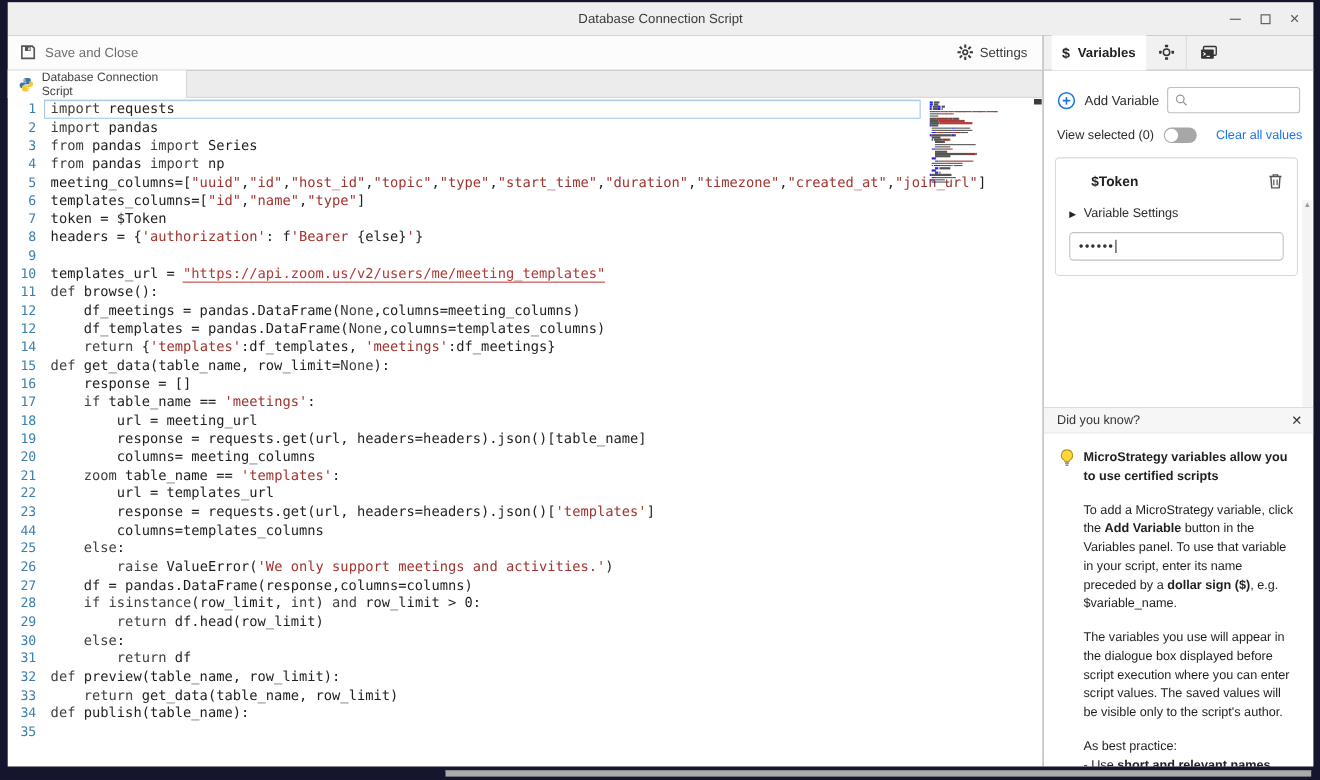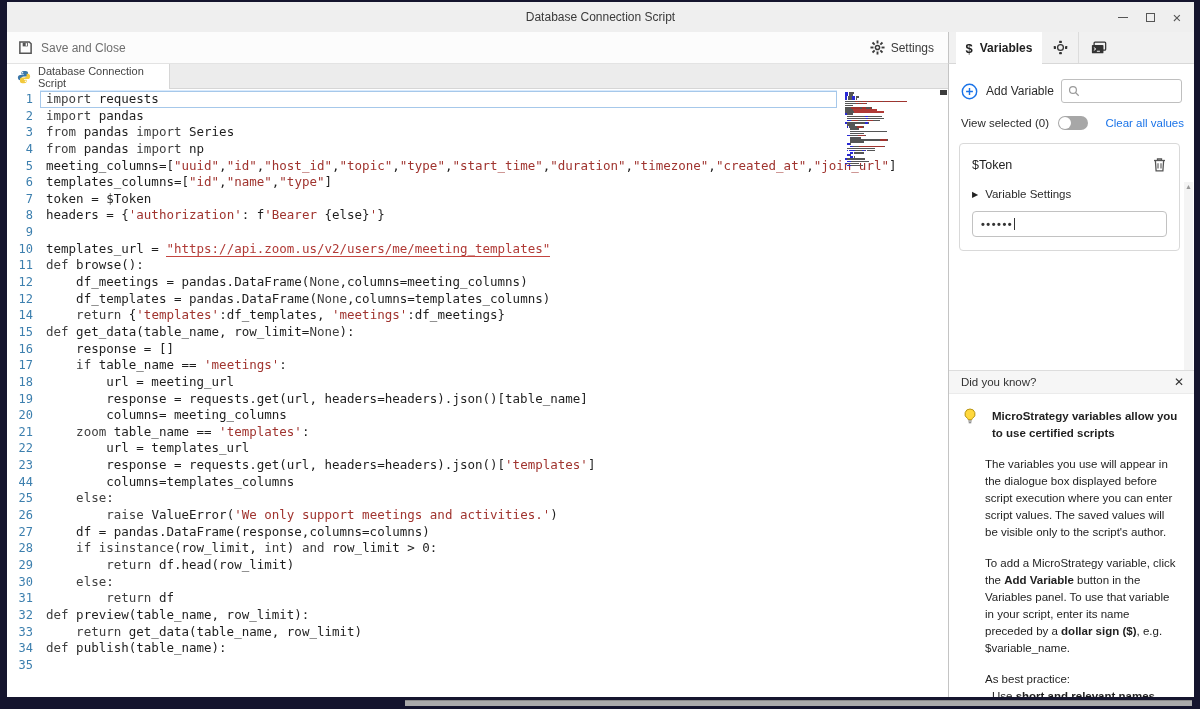--- a/index.html
+++ b/index.html
@@ -54,36 +54,36 @@
   .searchbox { margin-left:auto; width:121px; height:24px; border:1px solid #bfbfbf; border-radius:3px; display:flex; align-items:center; background:#fff; }
   .searchbox input { border:none; outline:none; flex:1; min-width:0; font-size:11px; padding:0 4px; background:transparent; }
   .viewrow { display:flex; align-items:center; margin:13px 10px 0 12px; }
   .viewlabel { font-size:11.5px; color:#2b2b2b; }
   .toggle { margin-left:9px; width:30px; height:14px; border-radius:7px; background:#a7a7a7; position:relative; }
   .knob { position:absolute; left:1px; top:1px; width:12px; height:12px; border-radius:50%; background:#ffffff; }
   .clearlink { margin-left:auto; font-size:11.5px; color:#1a73e8; cursor:pointer; }
 
   .varcard { margin:13px 14px 0 10px; border:1px solid #d9d9d9; border-radius:4px; padding:13px 12px 13px 12px; }
   .vhead { display:flex; align-items:center; }
-  .vname { font-weight:normal; font-size:12.5px; color:#1f1f1f; }
+  .vname { font-weight:bold; font-size:12.5px; color:#1f1f1f;margin-left:20px; }
   .vsettings { margin-top:15px; display:flex; align-items:center; gap:7px; font-size:11.5px; color:#2b2b2b; }
   .tri { font-size:8px; color:#222; }
   .pwbox { margin-top:11px; height:26px; border:1px solid #c2c2c2; border-radius:4px; display:flex; align-items:center; padding-left:8px; }
   .pwval { font-size:11px; font-weight:bold; letter-spacing:1.5px; color:#333; }
   .caret { width:1px; height:12px; background:#333; margin-left:1px; }
   .pscroll { position:absolute; right:1px; top:118px; width:9px; height:192px; background:#f4f4f4; text-align:center; }
   .parrow { font-size:7px; color:#999; line-height:10px; }
 
   .dyk { position:absolute; left:0; right:0; top:306px; bottom:0; overflow:hidden; }
   .dyk-h { height:24px; background:#f6f6f6; border-top:1px solid #dddddd; border-bottom:1px solid #ebebeb; display:flex; align-items:center; }
   .dyk-title { padding-left:12px; font-size:11.5px; color:#333; }
   .dyk-x { margin-left:auto; margin-right:10px; font-size:12px; color:#333; cursor:pointer; }
   .dyk-b { padding:14px 14px 0 14px; }
   .tiphead { display:flex; }
-  .tiptitle { margin-left:15px; font-size:11.5px; font-weight:bold; line-height:17px; color:#1f1f1f; }
+  .tiptitle { margin-left:8px; font-size:11.5px; font-weight:bold; line-height:17px; color:#1f1f1f; }
   .dyk-p { margin:14px 0 0 22px; font-size:11.5px; line-height:17px; color:#3f3f3f; }
   .dyk-p .tk-b { font-weight:bold; color:#1f1f1f; }
   .dyk-p.tight { margin-top:0; }
 
   
   .bottombar { position:absolute; left:0; top:697px; width:1200px; height:12px; background:#15152e; }
   .hthumb { position:absolute; left:405px; top:3px; width:787px; height:6px; background:#ababab; border-top:1px solid #8a8a8a; }
 
   svg { display:block; }
 </style>
@@ -331,22 +331,22 @@
     <div class="dyk-b">
       <div class="tiphead">
         <span>
           <svg width="14" height="17" viewBox="0 0 14 17">
               <path d="M7 1a5 5 0 0 0-2.6 9.3c.5.4.8.9.8 1.4h3.6c0-.5.3-1 .8-1.4A5 5 0 0 0 7 1z" fill="#ffd83d" stroke="#b79514" stroke-width="1"></path>
               <path d="M5.3 13h3.4M5.7 14.8h2.6" stroke="#6b6b6b" stroke-width="1.1"></path>
             </svg>
         </span>
         <span class="tiptitle">MicroStrategy variables allow you to use certified scripts</span>
       </div>
+      <div class="dyk-p"><span class="tk-t">To add a MicroStrategy variable, click the </span><span class="tk-b">Add Variable</span><span class="tk-t"> button in the Variables panel. To use that variable in your script, enter its name preceded by a </span><span class="tk-b">dollar sign ($)</span><span class="tk-t">, e.g. $variable_name.</span></div>
       <div class="dyk-p"><span class="tk-t">The variables you use will appear in the dialogue box displayed before script execution where you can enter script values. The saved values will be visible only to the script's author.</span></div>
-      <div class="dyk-p"><span class="tk-t">To add a MicroStrategy variable, click the </span><span class="tk-b">Add Variable</span><span class="tk-t"> button in the Variables panel. To use that variable in your script, enter its name preceded by a </span><span class="tk-b">dollar sign ($)</span><span class="tk-t">, e.g. $variable_name.</span></div>
       <div class="dyk-p"><span class="tk-t">As best practice:</span></div>
       <div class="dyk-p tight"><span class="tk-t">- Use </span><span class="tk-b">short and relevant names</span></div>
 
     </div>
   </div>
 </div>
 
 <div class="bottombar">
   <div class="hthumb"></div>
 </div>

